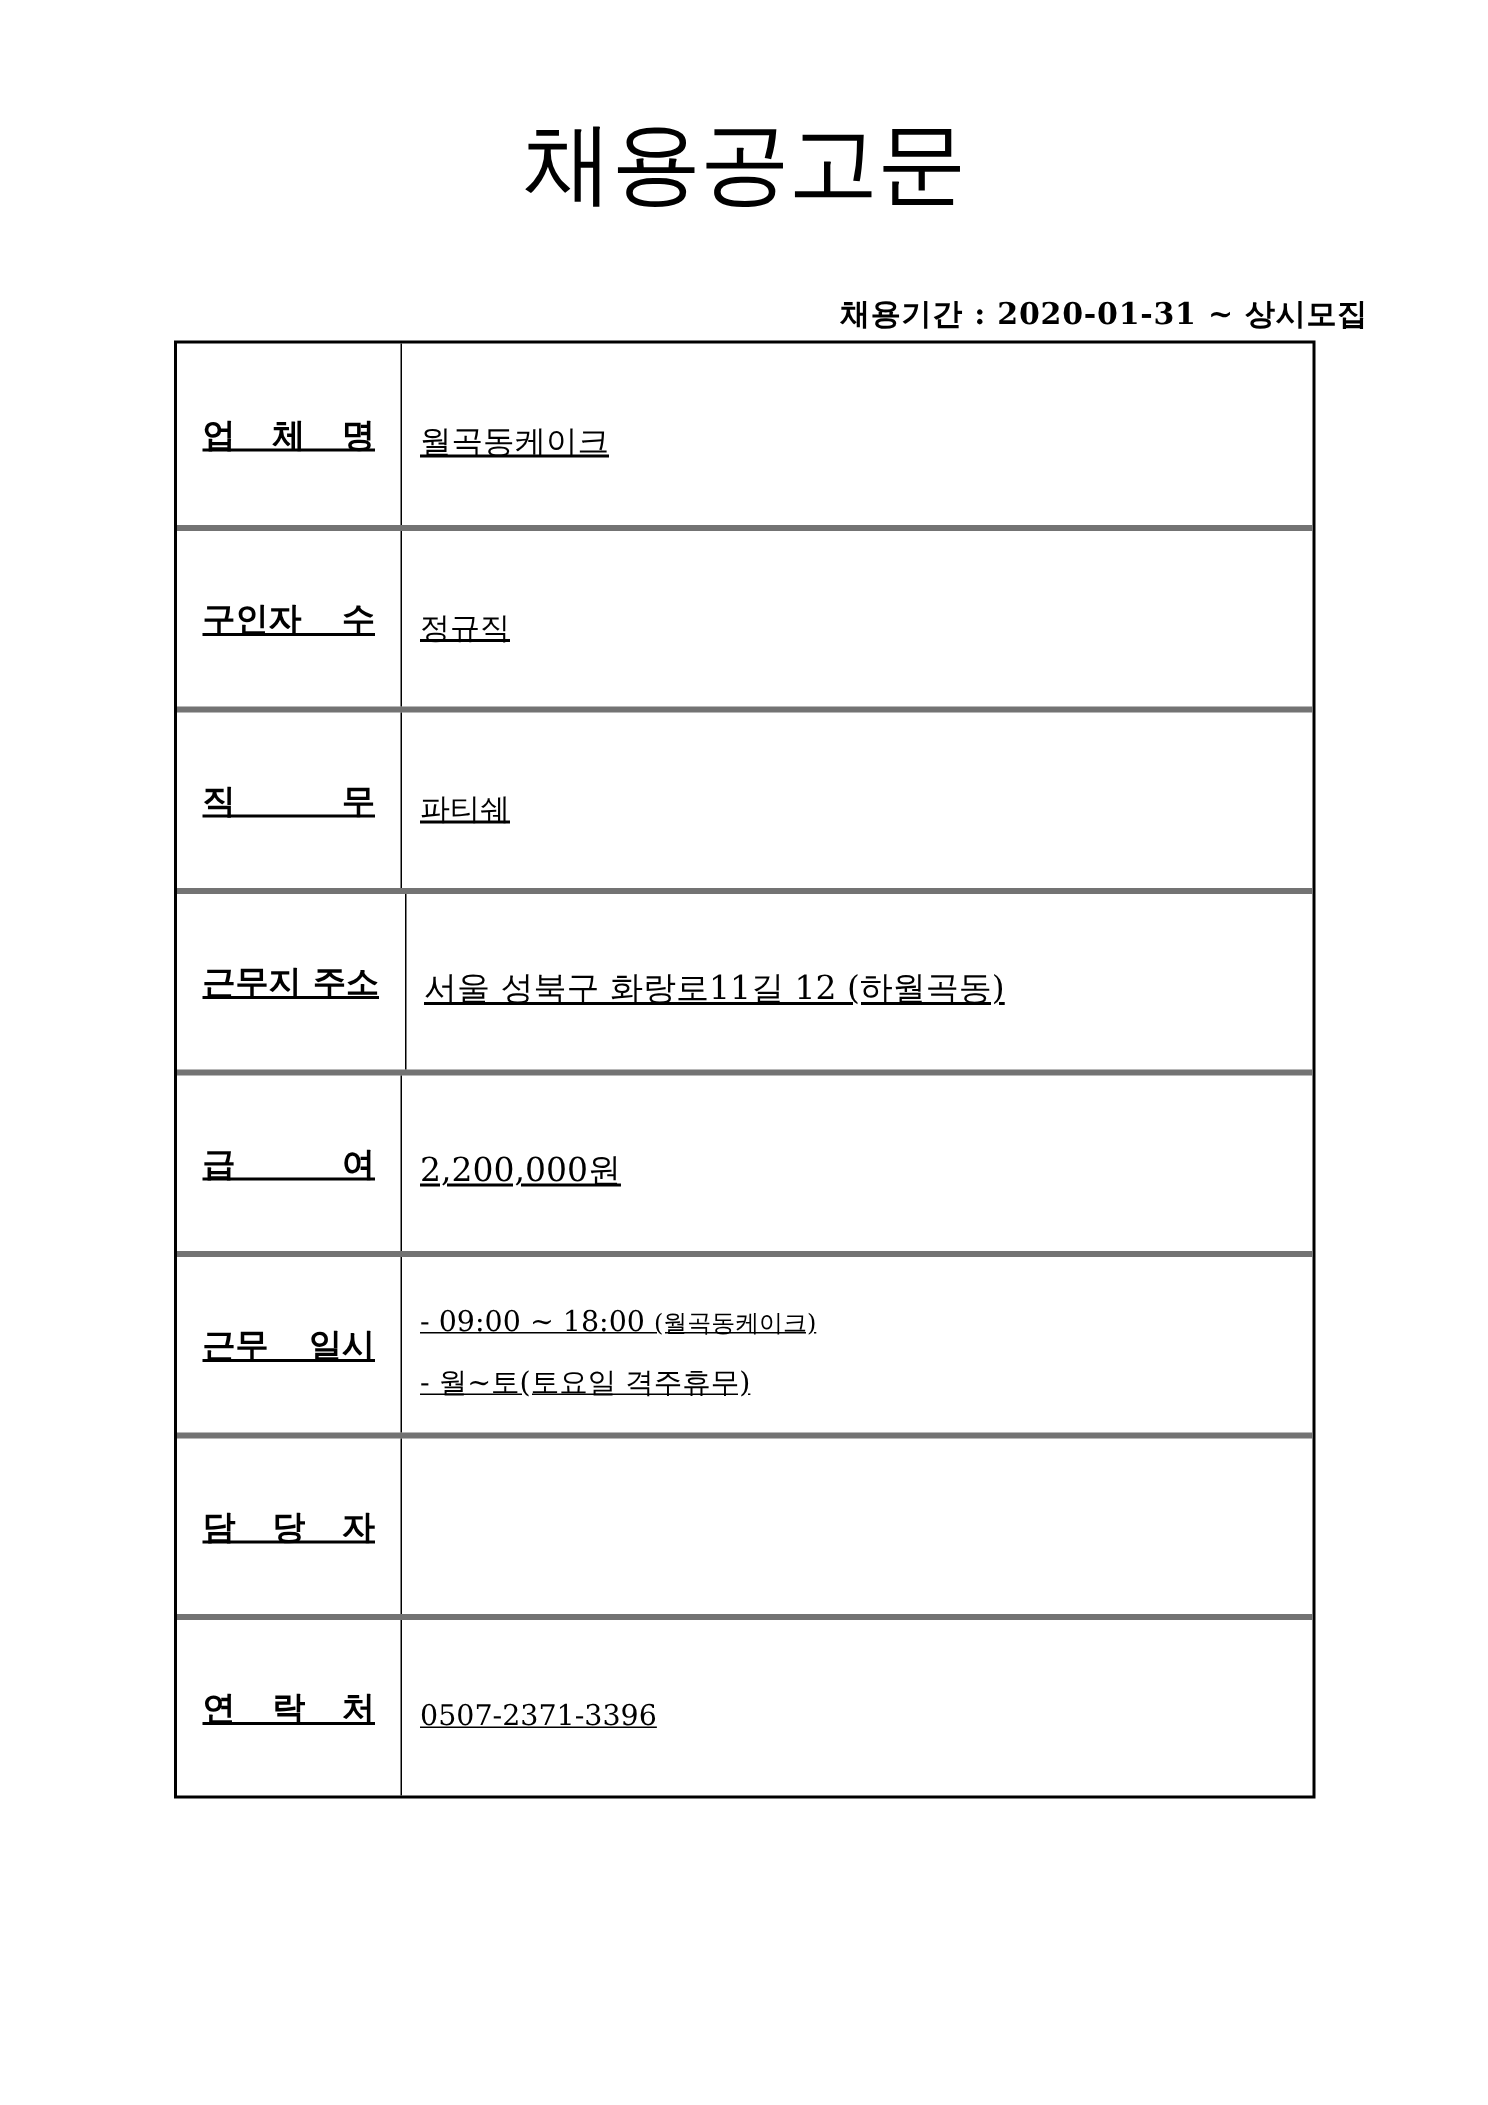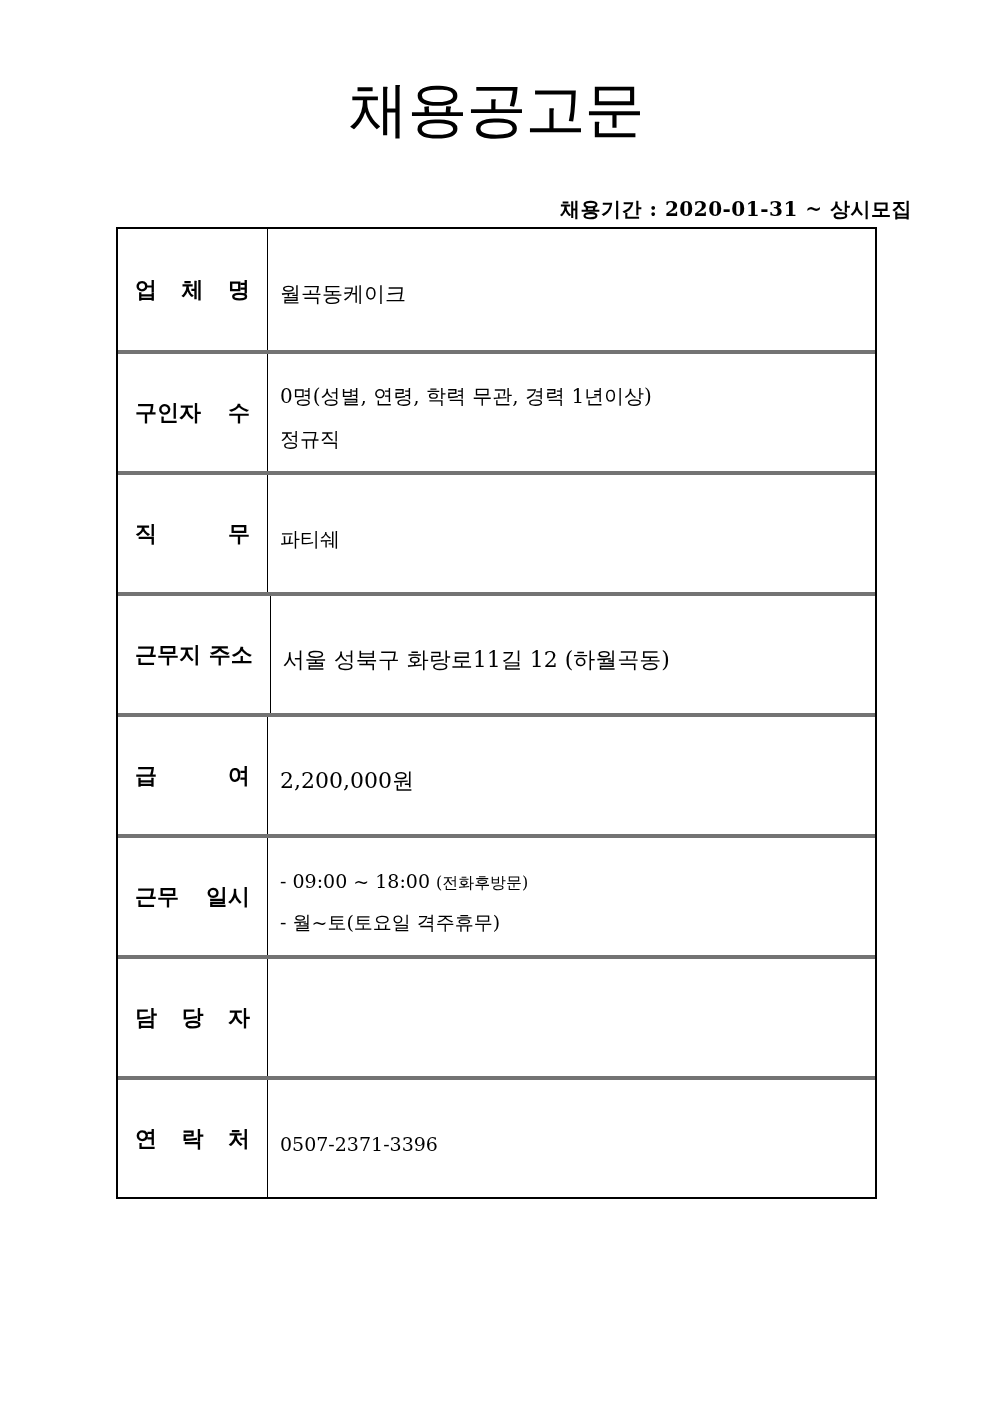--- a/index.html
+++ b/index.html
@@ -32,20 +32,21 @@
     letter-spacing: 0.5px;
     margin-top: 18px;
   }
   .info-table {
     position: absolute;
     left: 116px;
     top: 227px;
     width: 761px;
     border: 2px solid #000000;
     background: #ffffff;
+    text-decoration: underline;
   }
   .row {
     display: flex;
     height: 121px;
     border-top: 4px solid #737373;
   }
   .row:first-child { border-top: none; }
   .cell.label {
     flex: 0 0 150px;
     border-right: 1px solid #000000;
@@ -99,21 +100,20 @@
         </div>
         <div class="cell value v1">
           <div class="line"><span class="seg">월곡동케이크</span></div>
         </div>
       </div>
       <div class="row">
         <div class="cell label">
           <span class="label-text">구인자 수</span>
         </div>
         <div class="cell value v2">
-          <div class="line"><span class="seg">0명(성별, 연령, 학력 무관, 경력 1년이상)</span></div>
           <div class="line"><span class="seg">정규직</span></div>
         </div>
       </div>
       <div class="row">
         <div class="cell label">
           <span class="label-text">직 무</span>
         </div>
         <div class="cell value v3">
           <div class="line"><span class="seg">파티쉐</span></div>
         </div>
@@ -132,21 +132,21 @@
         </div>
         <div class="cell value v5">
           <div class="line"><span class="seg">2,200,000원</span></div>
         </div>
       </div>
       <div class="row">
         <div class="cell label">
           <span class="label-text">근무 일시</span>
         </div>
         <div class="cell value v6">
-          <div class="line"><span class="seg">- 09:00 ~ 18:00 </span><span class="seg small">(전화후방문)</span></div>
+          <div class="line"><span class="seg">- 09:00 ~ 18:00 </span><span class="seg small">(월곡동케이크)</span></div>
           <div class="line"><span class="seg">- 월~토(토요일 격주휴무)</span></div>
         </div>
       </div>
       <div class="row">
         <div class="cell label">
           <span class="label-text">담 당 자</span>
         </div>
       </div>
       <div class="row">
         <div class="cell label">

